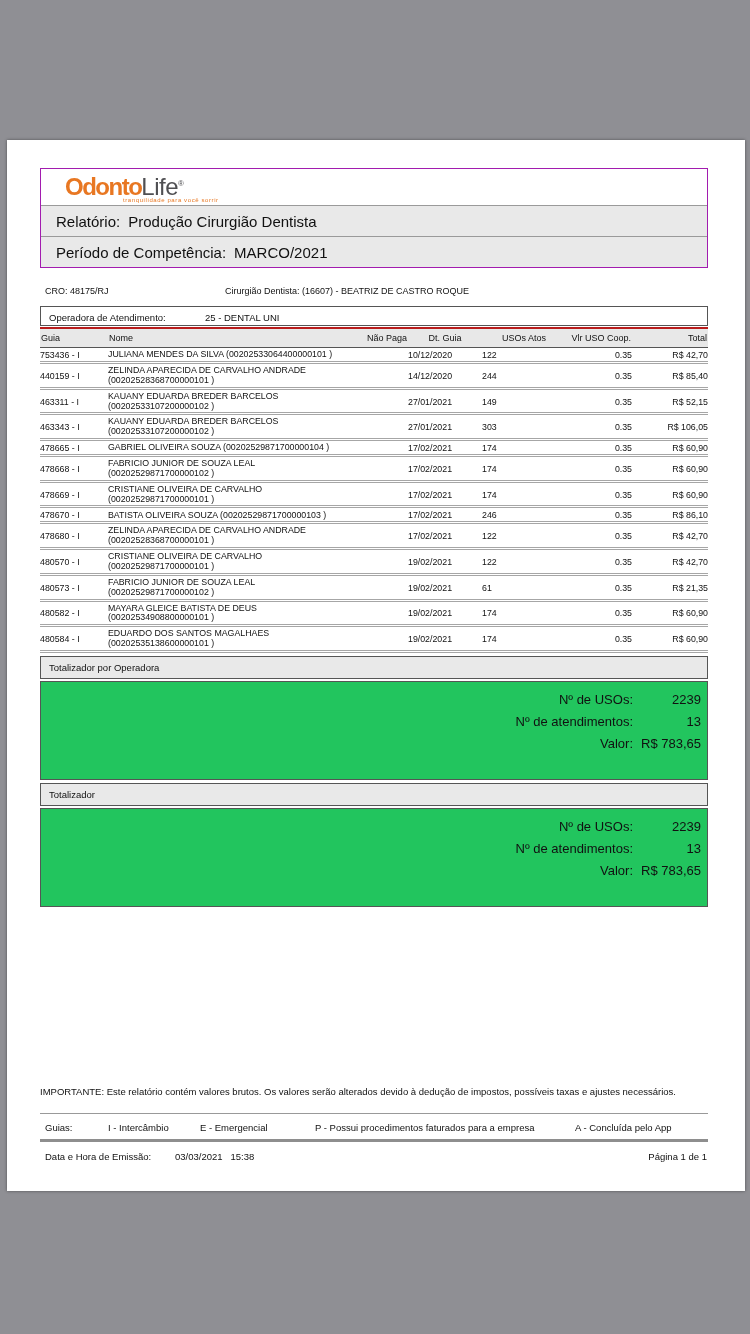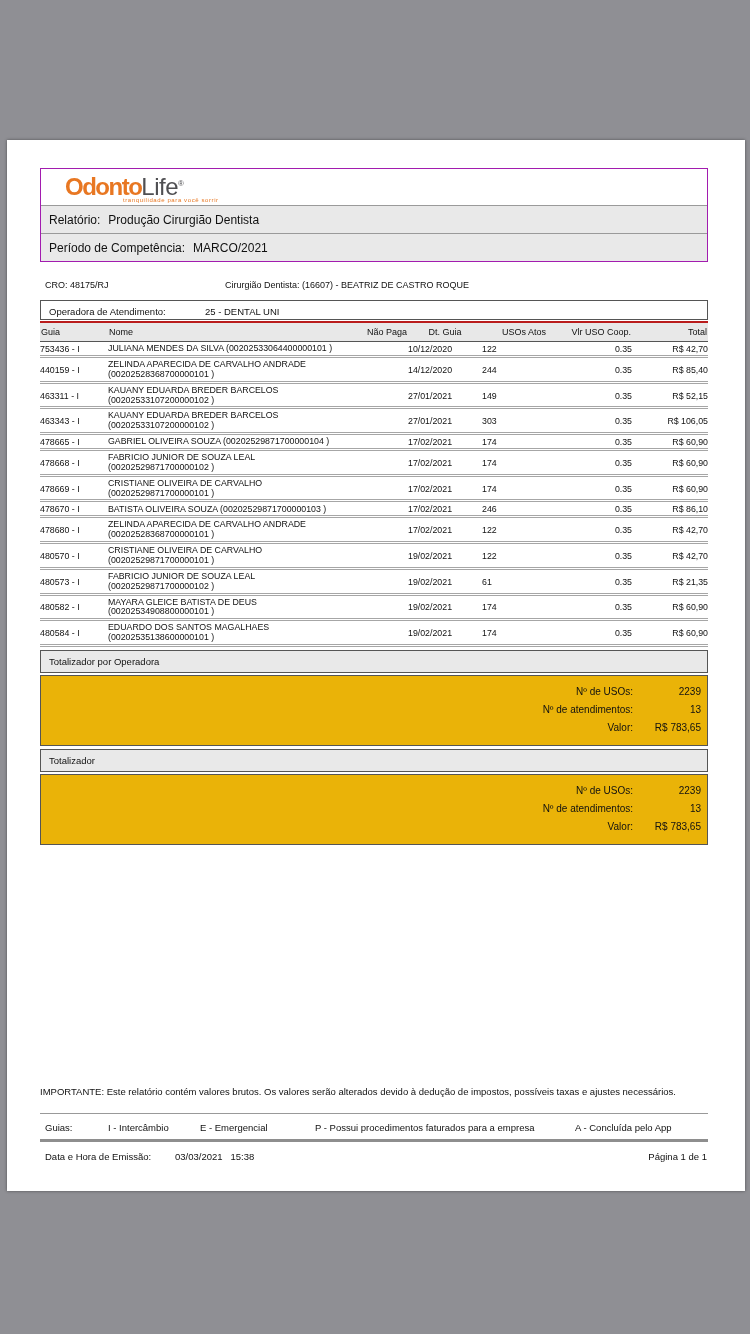--- a/index.html
+++ b/index.html
@@ -20,21 +20,21 @@
   .content { position:absolute; left:33px; top:0; width:668px; }
 
   
   .header-box { margin-top:28px; border:1px solid #a21caf; background:#fff; }
   .logo-row { height:36px; position:relative; padding-left:24px; display:flex; align-items:center; background:#fff; }
   .logo-text { font-size:24px; line-height:1; white-space:nowrap; }
   .logo-odonto { color:#e87722; font-weight:bold; letter-spacing:-1.5px; }
   .logo-life { color:#4f4f52; font-weight:400; letter-spacing:-0.5px; }
   .logo-reg { font-size:8px; color:#4f4f52; vertical-align:super; }
   .logo-tagline { position:absolute; left:82px; top:28px; font-size:6px; letter-spacing:.6px; color:#e87722; }
-  .meta-row { background:#e9e9e9; border-top:1px solid #9a9a9a; padding:7px 8px 6px; font-size:12px; }
+  .meta-row { background:#e9e9e9; border-top:1px solid #9a9a9a; padding:7px 15px 6px; font-size:15px; }
   .meta-label { margin-right:8px; }
 
   
   .cro-row { position:relative; margin-top:18px; height:12px; font-size:9px; }
   .cro-label { position:absolute; left:5px; }
   .cro-value { position:absolute; left:30px; }
   .dentist-text { position:absolute; left:185px; }
 
   
   .operadora-box { position:relative; margin-top:8px; border:1px solid #555; padding:5px 8px; font-size:9.5px; height:20px; }
@@ -52,21 +52,21 @@
   .col-usos  { width:84px; }  .col-vlr  { width:66px; }
   .col-total { width:76px; }
   th.al-l, td.al-l { text-align:left; }
   th.al-r, td.al-r { text-align:right; }
   th.al-c, td.al-c { }
   table.report td { padding:2px 0 1px; border-bottom:3px double #a6a6a6; vertical-align:middle; height:15px; }
   td.td-nome div { line-height:1.12; }
 
   
   .tot-head { margin-top:3px; border:1px solid #555; background:#e9e9e9; padding:5px 8px; font-size:9.5px; }
-  .tot-body { margin-top:2px; border:1px solid #555; background:#eab308; padding:7px 6px 8px; font-size:10px; }
+  .tot-body { margin-top:2px; border:1px solid #555; background:#22c55e; padding:7px 6px 24px; font-size:13px; }
   .tot-line { display:flex; justify-content:flex-end; align-items:baseline; padding:3.5px 0; }
   .tot-value { width:68px; text-align:right; }
 
   
   .importante { position:absolute; left:33px; top:945px; width:648px; font-size:9.5px; line-height:1.45; }
   .guias-row {
     position:absolute; left:33px; top:973px; width:668px; height:29px;
     border-top:1px solid #999; border-bottom:3px solid #8e8e8e; font-size:9.5px;
   }
   .guias-row span { position:absolute; top:8px; white-space:nowrap; }

